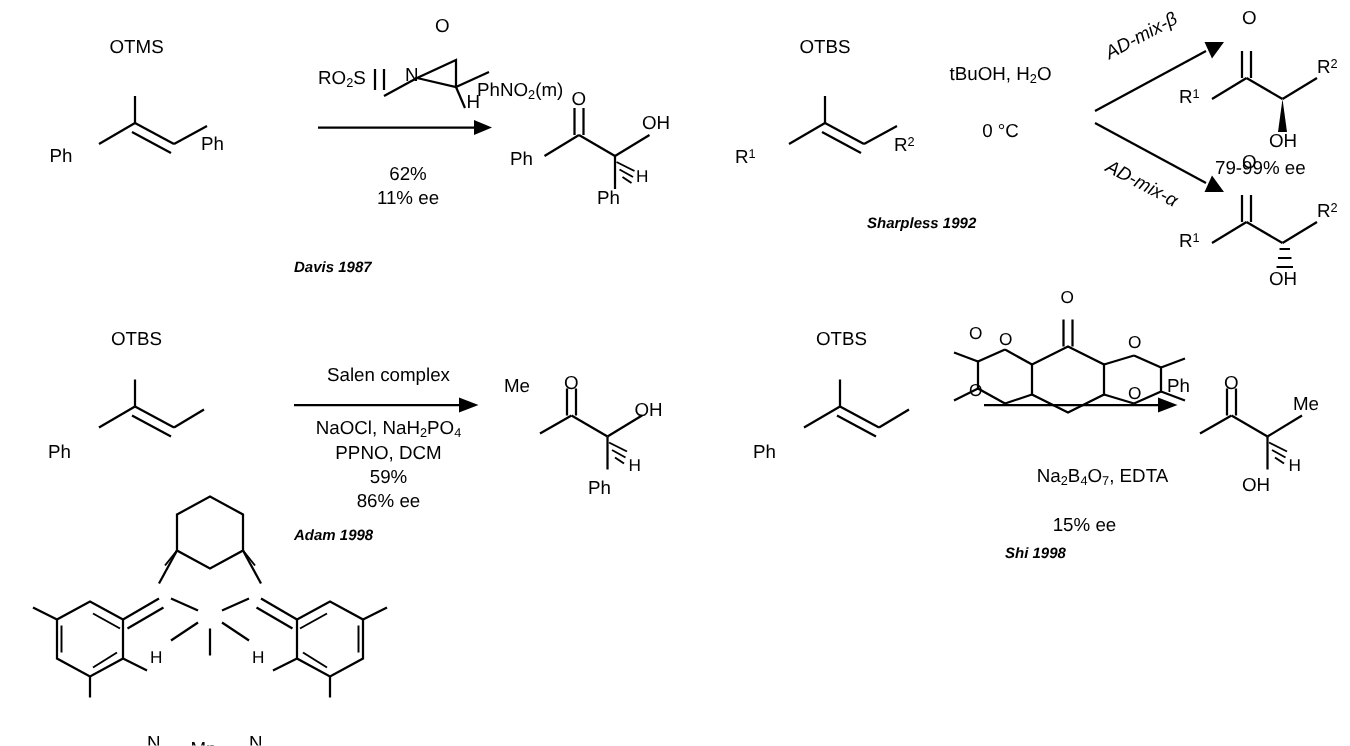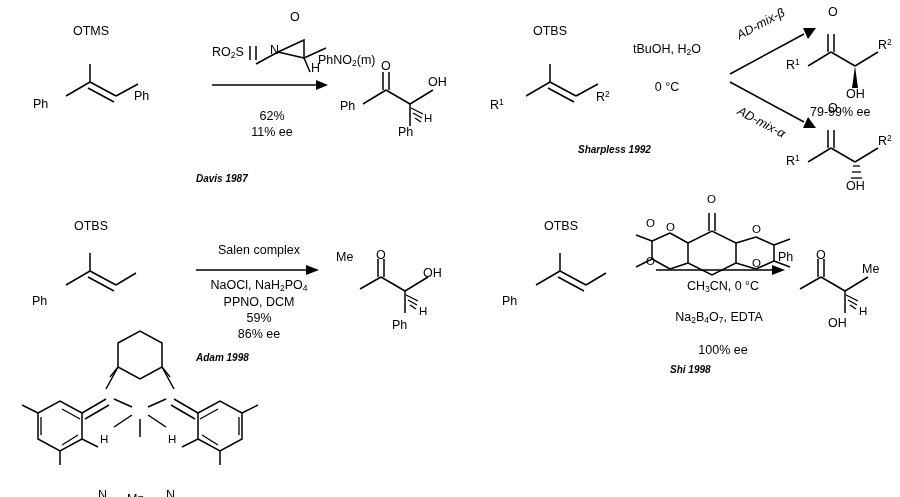--- a/index.html
+++ b/index.html
@@ -277,23 +277,22 @@
   <div class="lbl t11" style="left:196px; top:16px;">O</div>
   <div class="lbl t11" style="left:176px; top:12px;">O</div>
   <div class="lbl t11" style="left:176px; top:50px;">O</div>
   <div class="lbl t11" style="left:282px; top:18px;">O</div>
   <div class="lbl t11" style="left:282px; top:52px;">O</div>
 
   <svg style="left:186px; top:58px;" width="132" height="14">
     <path class="st" d="M0,7 L116,7"></path>
     <path class="fillblk" d="M116,2 L129,7 L116,12 Z"></path>
   </svg>
-  <div class="arrow-text t12" style="left:180px; top:74px; width:146px;">CH<sub>3</sub>CN, 0 °C</div>
-  <div class="arrow-text t12" style="left:176px; top:105px; width:146px;text-align:center;">Na<sub>2</sub>B<sub>4</sub>O<sub>7</sub>, EDTA</div>
-  <div class="arrow-text t12" style="left:180px; top:138px; width:146px;">100% ee</div>
+  <div class="arrow-text t12" style="left:192px; top:105px; width:146px;text-align:center;">Na<sub>2</sub>B<sub>4</sub>O<sub>7</sub>, EDTA</div>
+  <div class="arrow-text t12" style="left:180px; top:138px; width:146px;">15% ee</div>
 
   <svg style="left:320px; top:22px;" width="120" height="86">
     <path class="st" d="M28,50 L28,32"></path>
     <path class="st" d="M34,50 L34,32"></path>
     <path class="st" d="M31,50 L10,62"></path>
     <path class="st" d="M31,50 L55,64"></path>
     <path class="st" d="M55,64 L78,50"></path>
     <path class="st2" d="M56,68 L68,74"></path>
     <path class="st2" d="M58,73 L67,78"></path>
     <path class="st2" d="M60,78 L66,82"></path>

